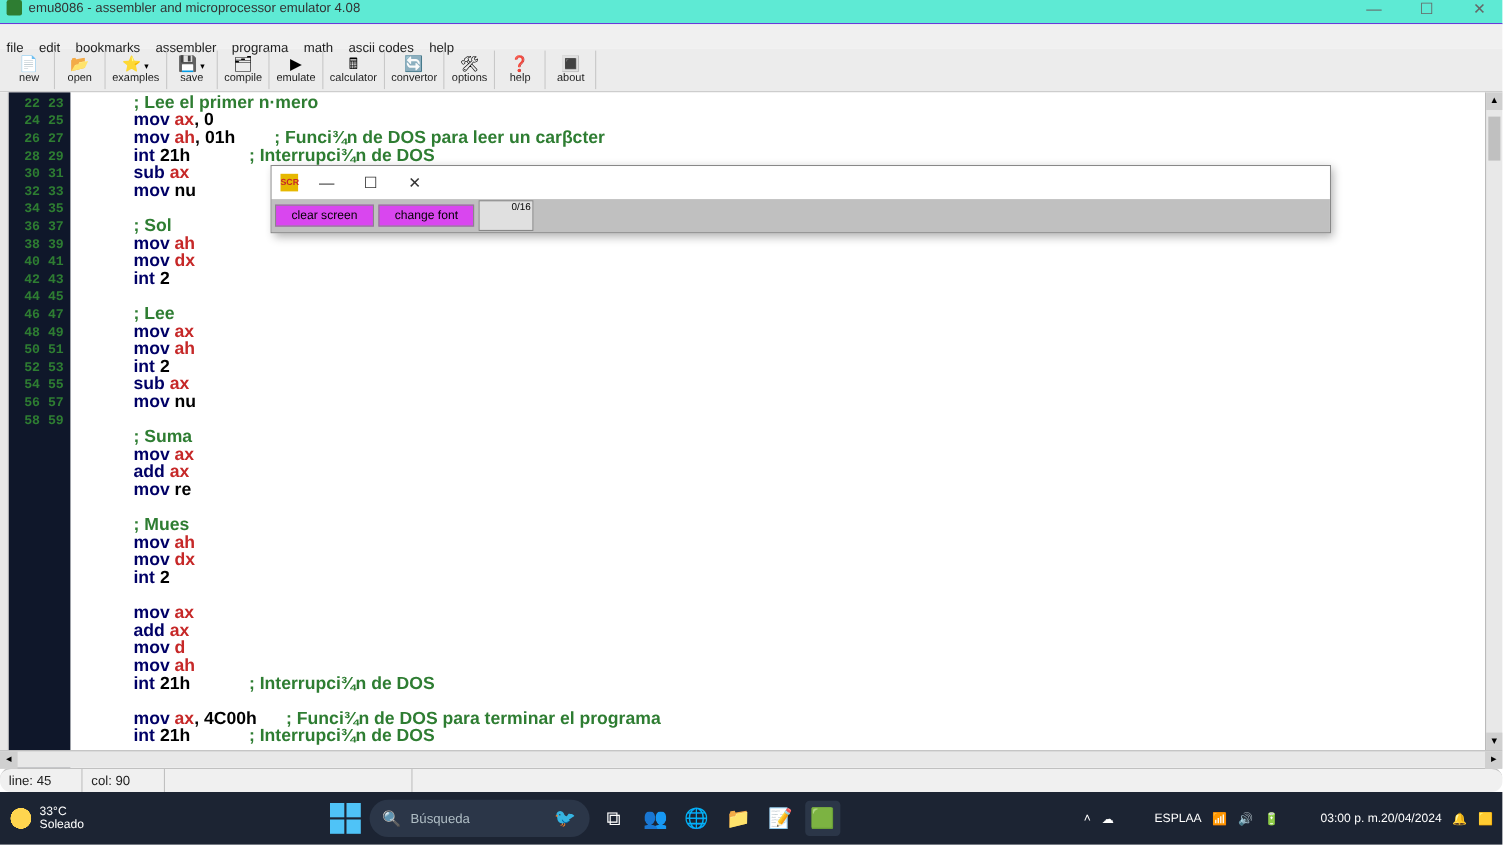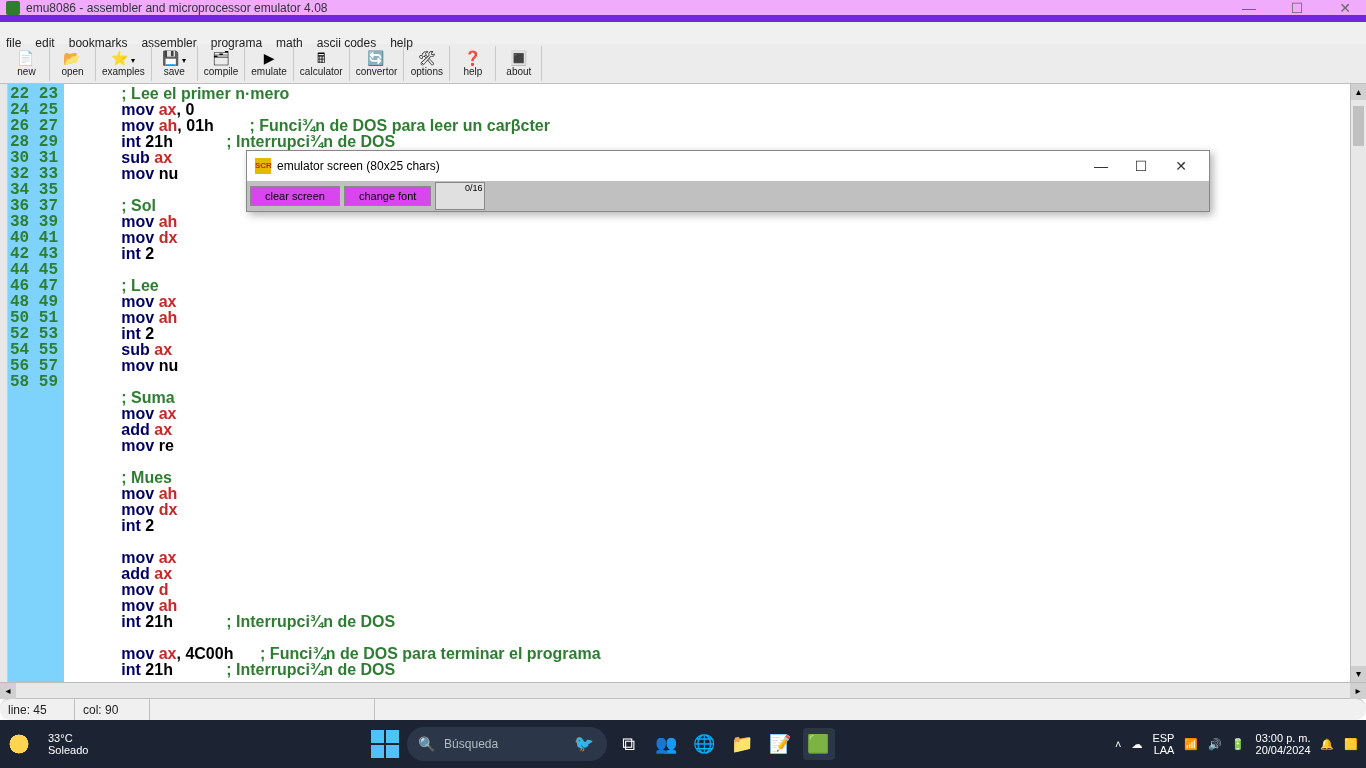--- a/index.html
+++ b/index.html
@@ -1,39 +1,39 @@
 <!DOCTYPE html>
 <html><head>
 <meta charset="utf-8">
 <style>
 * { margin: 0; padding: 0; box-sizing: border-box; font-family: "Segoe UI", Tahoma, sans-serif; }
 body { width: 1366px; height: 768px; overflow: hidden; background: #fff; position: relative; }
 
 
-.main-titlebar { height: 22px; background: #f0abfc; display: flex; align-items: center; padding: 0 6px; border-bottom: 7px solid #6d28d9; }
+.main-titlebar { height: 22px; background: #5eead4; display: flex; align-items: flex-start; padding: 0 6px; border-bottom: 1px solid #6d28d9; }
 .main-titlebar .app-icon { width: 14px; height: 14px; background: #2e7d32; border-radius: 2px; margin-right: 6px; }
 .main-titlebar .title { font-size: 12px; color: #333; flex: 1; }
 .main-titlebar .win-controls { display: flex; gap: 18px; color: #666; font-size: 14px; }
 .main-titlebar .win-controls span { cursor: pointer; width: 30px; text-align: center; }
 
 
 .menubar { height: 22px; background: #f0f0f0; display: flex; align-items: center; padding: 0 6px; gap: 14px; font-size: 12px; color: #222; }
 .menubar span { cursor: pointer; margin-top: 20px; }
 
 
 .toolbar { height: 40px; background: #ececec; display: flex; align-items: center; padding: 2px 4px; border-bottom: 1px solid #c0c0c0; gap: 0; }
 .tool-btn { display: flex; flex-direction: column; align-items: center; justify-content: center; padding: 2px 6px; border-right: 1px solid #c8c8c8; height: 100%; cursor: pointer; min-width: 46px; }
 .tool-btn .ico { font-size: 14px; line-height: 1; margin-bottom: 1px; }
 .tool-btn .lbl { font-size: 10px; color: #222; }
 .dropdown-arrow { font-size: 8px; margin-left: 2px; }
 
 
 .editor-wrap { position: relative; height: 614px; background: #fff; display: flex; }
 .left-margin { width: 8px; background: #e8e8e8; border-right: 1px solid #ccc; }
-.gutter { width: 56px; background: #7dd3fc; color: #2e7d32; font-family: "Courier New", monospace; font-size: 16px; font-weight: bold; text-align: right; padding-right: 6px; padding-top: 2px; line-height: 16px; }
+.gutter { width: 56px; background: #0f172a; color: #2e7d32; font-family: "Courier New", monospace; font-size: 12px; font-weight: bold; text-align: right; padding-right: 6px; padding-top: 2px; line-height: 16px; }
 .code { flex: 1; font-family: "Courier New", monospace; font-size: 16px; font-weight: bold; line-height: 16px; padding-top: 2px; padding-left: 4px; white-space: pre; overflow: hidden; }
 .cm { color: #2e7d32; }
 .op { color: #006; }
 .rg { color: #c62828; }
 .tx { color: #000; }
 .scroll-h { position: absolute; left: 0; right: 0; bottom: 0; height: 16px; background: #e8e8e8; border-top: 1px solid #bbb; display:flex; align-items:center; }
 .scroll-h .arrow { width:16px; height:16px; background:#d0d0d0; text-align:center; font-size:10px; line-height:16px; }
 .scroll-v { position: absolute; right: 0; top: 0; bottom: 16px; width: 16px; background: #e8e8e8; border-left: 1px solid #bbb; }
 .scroll-v .arrow { height:16px; background:#d0d0d0; text-align:center; font-size:10px; line-height:16px; }
 .scroll-v .thumb { position:absolute; left:2px; right:2px; top:22px; height:40px; background:#c0c0c0; }
@@ -50,33 +50,33 @@
 .emu-title .etext { font-size: 12px; flex: 1; }
 .emu-title .ectrls { display: flex; gap: 0; }
 .emu-title .ectrls span { width: 40px; text-align: center; font-size: 14px; cursor: pointer; color: #333; }
 .emu-screen { background: #000; color: #fff; font-family: "Courier New", monospace; font-size: 15px; padding: 4px 6px; height: 400px; letter-spacing: 0px; white-space: pre; overflow: hidden; }
 .emu-bottom { height: 30px; background: #c0c0c0; display: flex; align-items: center; padding: 3px; gap: 4px; }
 .emu-bottom button { font-size: 11px; padding: 3px 14px; background: #d946ef; border: 1px solid #888; cursor: pointer; }
 .emu-bottom .slider { width: 50px; height: 28px; background: #e0e0e0; border: 1px solid #888; position: relative; font-size:9px; text-align:right; padding-right:2px; }
 
 
 .taskbar { position: absolute; left: 0; right: 0; bottom: 0; height: 48px; background: #1c2433; display: flex; align-items: center; color: #fff; padding: 0 8px; }
-.taskbar .weather { display: flex; align-items: center; gap: 18px; font-size: 11px; }
+.taskbar .weather { display: flex; align-items: center; gap: 6px; font-size: 11px; }
 .taskbar .weather .sun { width: 22px; height: 22px; background: radial-gradient(circle,#ffd54f 60%,transparent 62%); border-radius: 50%; }
 .taskbar .center { flex: 1; display: flex; align-items: center; justify-content: center; gap: 6px; }
 .taskbar .start { width: 28px; height: 28px; display: grid; grid-template-columns: 1fr 1fr; grid-template-rows: 1fr 1fr; gap: 2px; }
 .taskbar .start div { background: #4fc3f7; }
 .taskbar .search { display: flex; align-items: center; background: #2b3648; border-radius: 20px; height: 34px; width: 200px; padding: 0 12px; gap: 8px; }
 .taskbar .search .mag { font-size: 14px; }
 .taskbar .search .ph { font-size: 12px; color: #b0bec5; flex:1; }
 .taskbar .search .bird { width:20px; height:20px; }
 .taskbar .ticon { width: 32px; height: 32px; display: flex; align-items: center; justify-content: center; font-size: 18px; border-radius: 4px; cursor: pointer; }
 .taskbar .ticon.active { background: #2b3648; }
 .taskbar .tray { display: flex; align-items: center; gap: 10px; font-size: 11px; }
-.taskbar .tray .col { display:flex; flex-direction:column; align-items:flex-end; line-height:1.1; }
+.taskbar .tray .col { display:flex; flex-direction:row; align-items:flex-end; line-height:1.1;margin-left:27px; }
 </style>
 </head>
 <body>
 
 <div class="main-titlebar">
   <div class="app-icon"></div>
   <div class="title">emu8086 - assembler and microprocessor emulator 4.08</div>
   <div class="win-controls">
     <span>—</span>
     <span>☐</span>
@@ -198,21 +198,20 @@
 
 <div class="statusbar">
   <div class="cell" style="width:75px">line: 45</div>
   <div class="cell" style="width:75px">col: 90</div>
   <div class="cell" style="width:225px"></div>
 </div>
 
 <div class="emu-window">
   <div class="emu-title">
     <div class="eicon">SCR</div>
-    <div class="etext">emulator screen (80x25 chars)</div>
     <div class="ectrls">
       <span>—</span>
       <span>☐</span>
       <span>✕</span>
     </div>
   </div>
   <div class="emu-bottom">
     <button>clear screen</button>
     <button>change font</button>
     <div class="slider">0/16</div>

